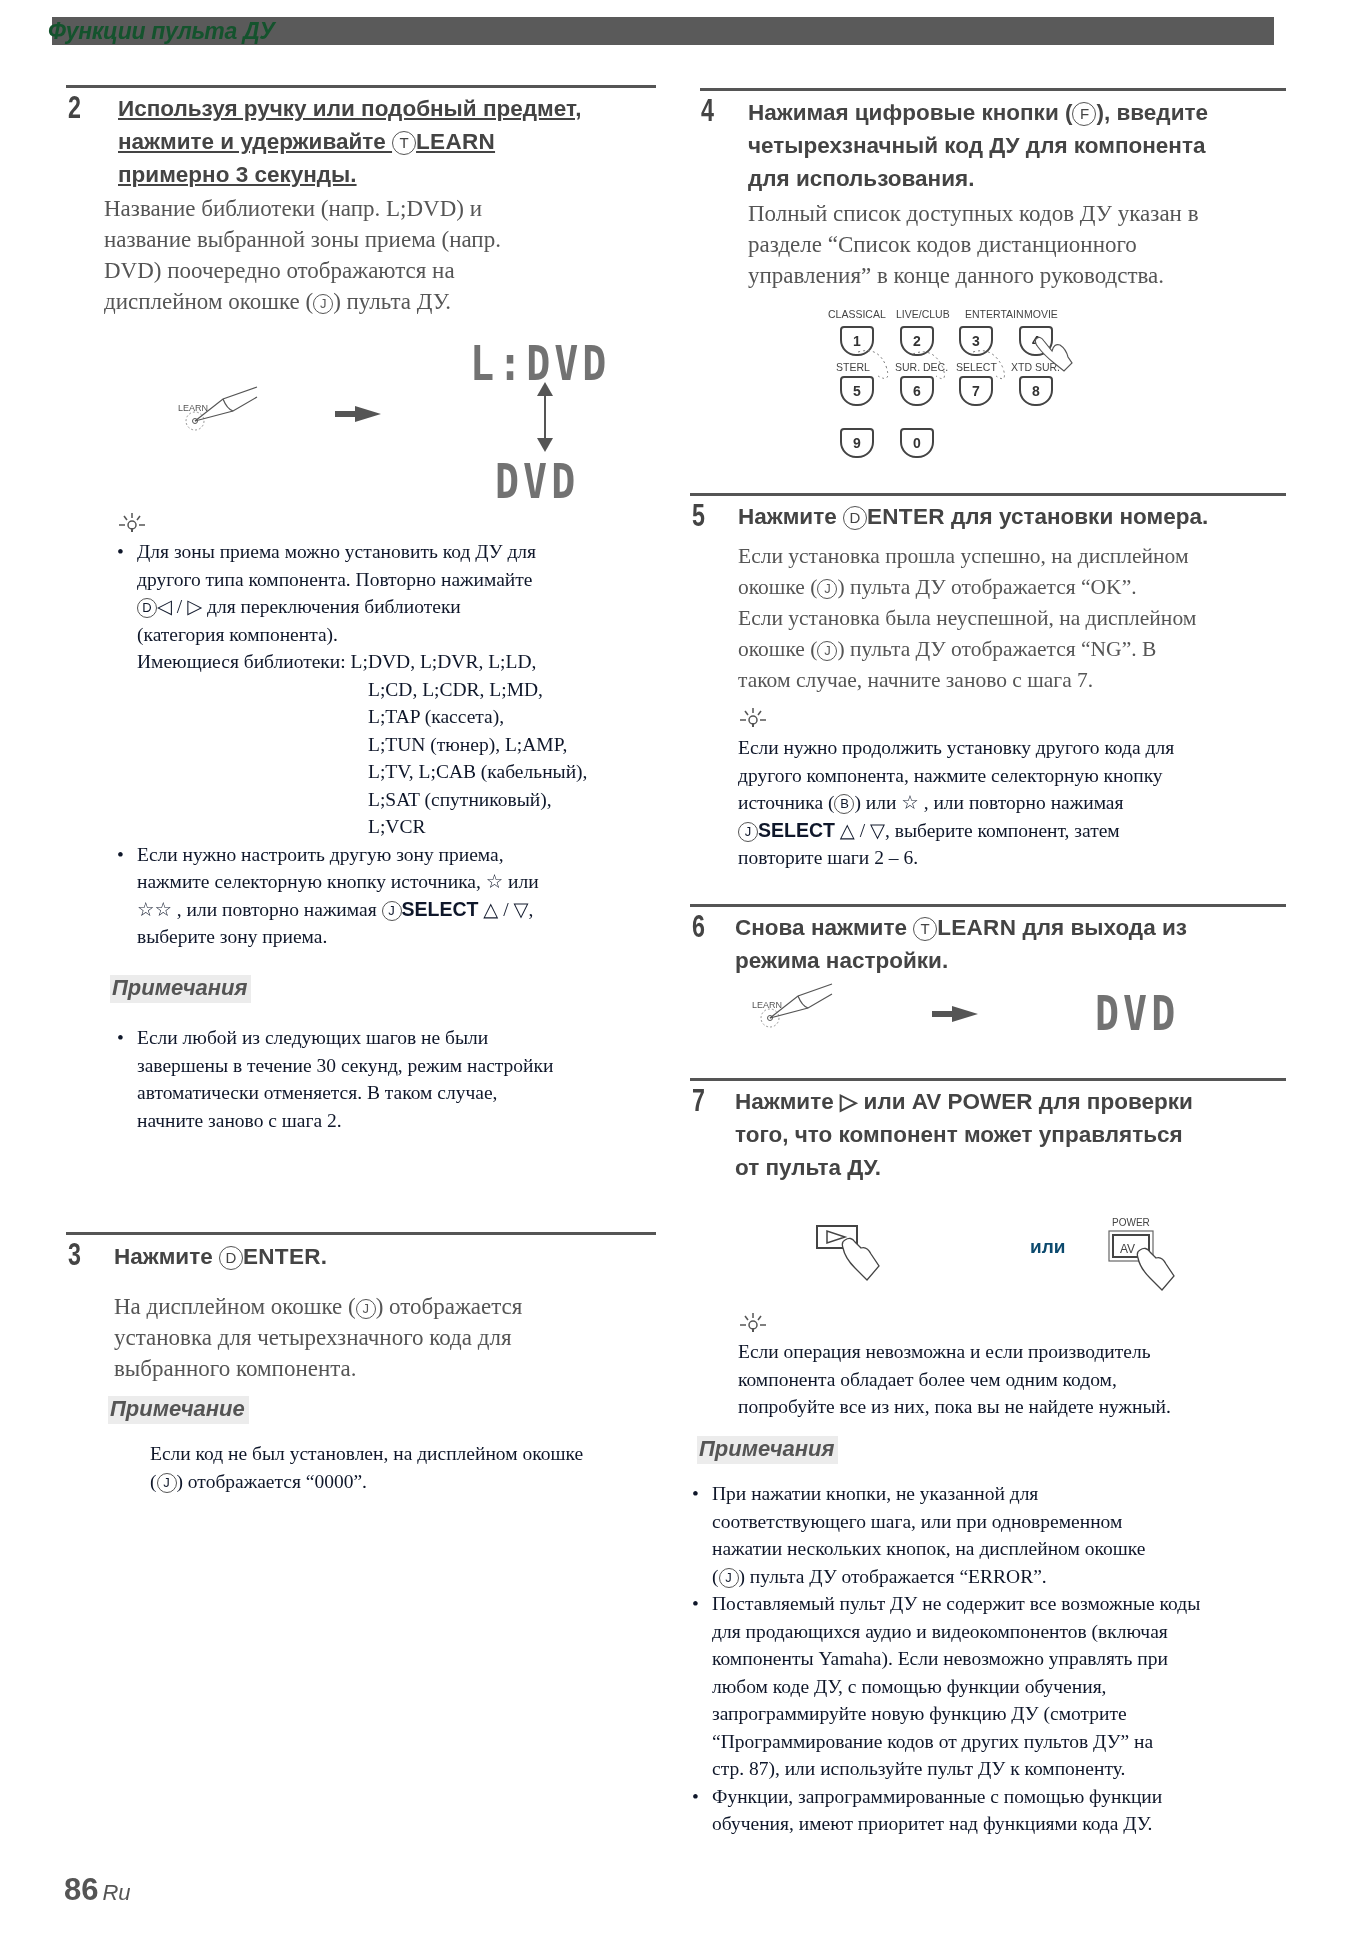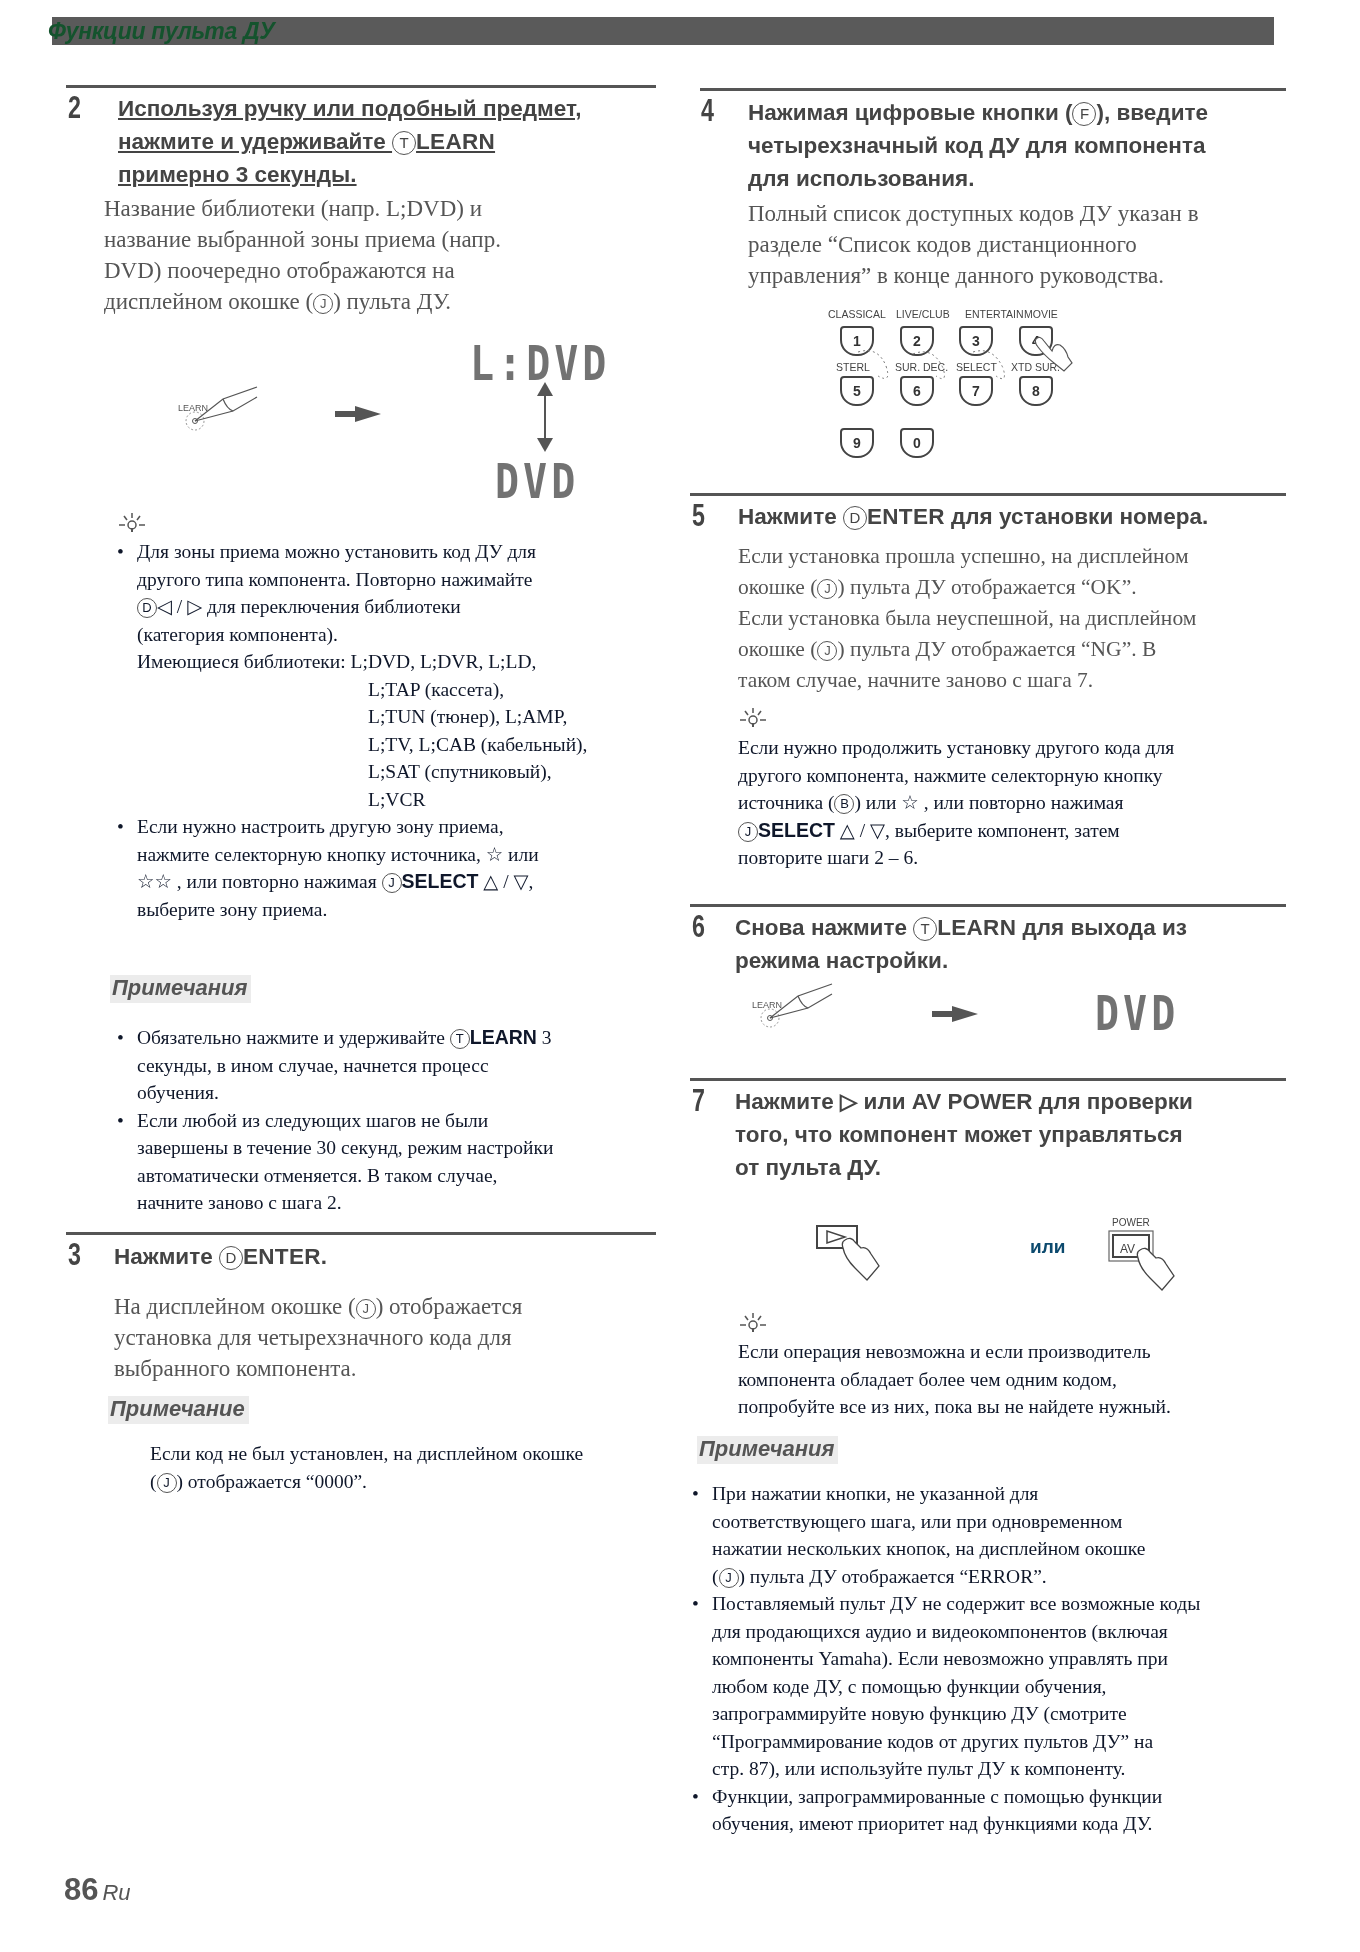--- a/index.html
+++ b/index.html
@@ -88,43 +88,39 @@
     </svg>
 </div>
 <div class="abs small" style="left:115px; top:538px; width:560px;">
   <ul class="bullets">
     <li>
       <div>Для зоны приема можно установить код ДУ для</div>
       <div>другого типа компонента. Повторно нажимайте</div>
       <div><span class="circ sm">D</span><span>◁ / ▷</span><span> для переключения библиотеки</span></div>
       <div>(категория компонента).</div>
       <div><span>Имеющиеся библиотеки: </span><span>L;DVD, L;DVR, L;LD,</span></div>
+      <div class="lib-indent">L;CD, L;CDR, L;MD,</div>
       <div class="lib-indent">L;TAP (кассета),</div>
       <div class="lib-indent">L;TUN (тюнер), L;AMP,</div>
       <div class="lib-indent">L;TV, L;CAB (кабельный),</div>
       <div class="lib-indent">L;SAT (спутниковый),</div>
       <div class="lib-indent">L;VCR</div>
     </li>
     <li>
       <div>Если нужно настроить другую зону приема,</div>
       <div>нажмите селекторную кнопку источника, ☆ или</div>
       <div><span>☆☆ , или повторно нажимая </span><span class="circ sm">J</span><span class="kw">SELECT</span><span> △ / ▽,</span></div>
       <div>выберите зону приема.</div>
     </li>
   </ul>
 </div>
 
 <div class="abs note-title" style="left:110px; top:975px;">Примечания</div>
 <div class="abs small" style="left:115px; top:1024px; width:560px;">
   <ul class="bullets">
-    <li>
-      <div><span>Обязательно нажмите и удерживайте </span><span class="circ sm">T</span><span class="kw">LEARN</span><span> 3</span></div>
-      <div>секунды, в ином случае, начнется процесс</div>
-      <div>обучения.</div>
-    </li>
     <li>
       <div>Если любой из следующих шагов не были</div>
       <div>завершены в течение 30 секунд, режим настройки</div>
       <div>автоматически отменяется. В таком случае,</div>
       <div>начните заново с шага 2.</div>
     </li>
   </ul>
 </div>
 
 <div class="abs rule" style="left:66px; top:1232px; width:590px;"></div>

